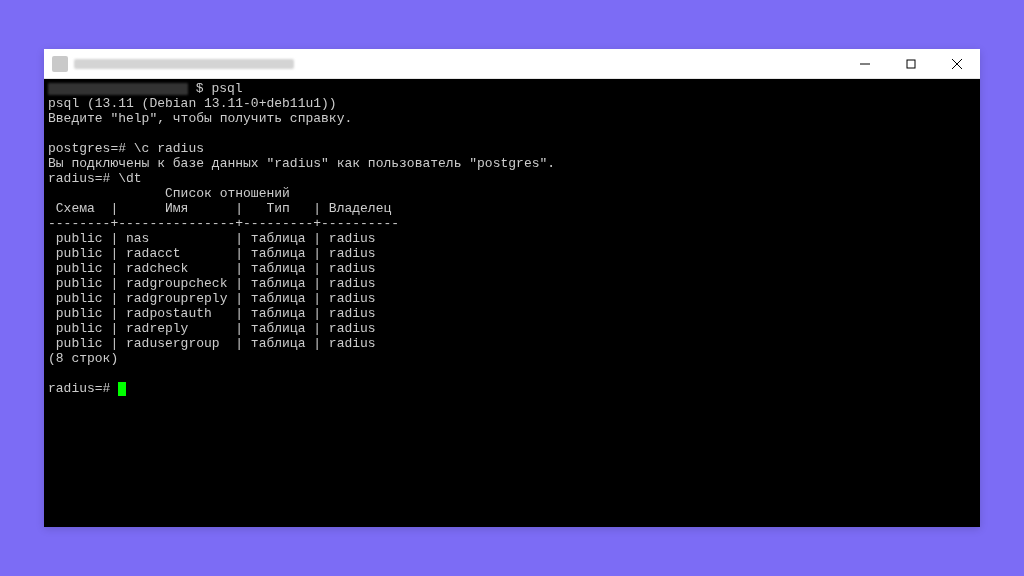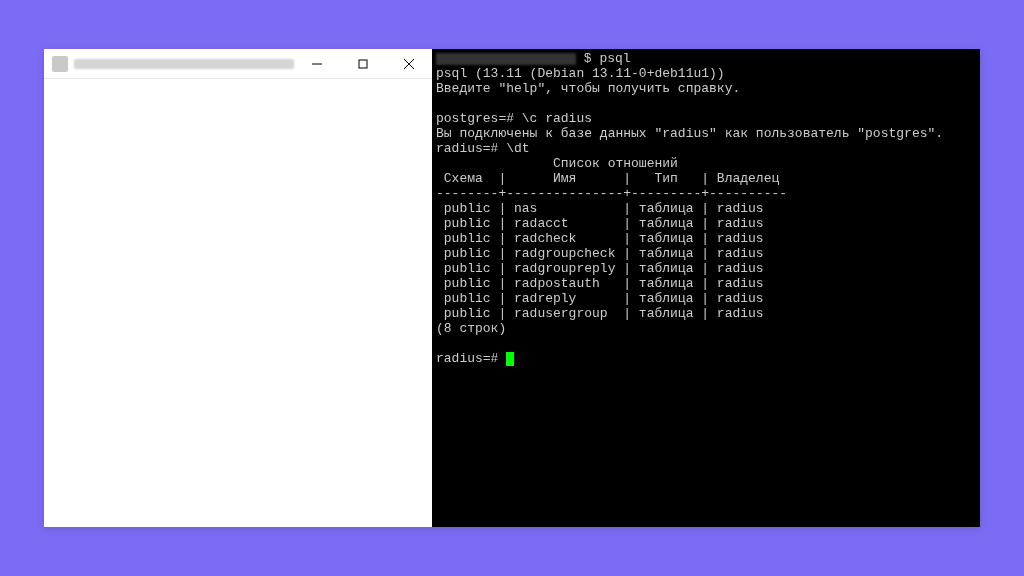--- a/index.html
+++ b/index.html
@@ -10,21 +10,21 @@
       display: flex;
       align-items: center;
       justify-content: center;
       font-family: "Segoe UI", Tahoma, sans-serif;
     }
     .window {
       width: 936px;
       height: 478px;
       background: #fff;
       display: flex;
-      flex-direction: row;
+      flex-direction: column;
       box-shadow: 0 2px 8px rgba(0,0,0,0.15);
     }
     .titlebar {
       height: 30px;
       background: #fff;
       display: flex;
       align-items: center;
       justify-content: space-between;
       border-bottom: 1px solid #e5e5e5;
     }

